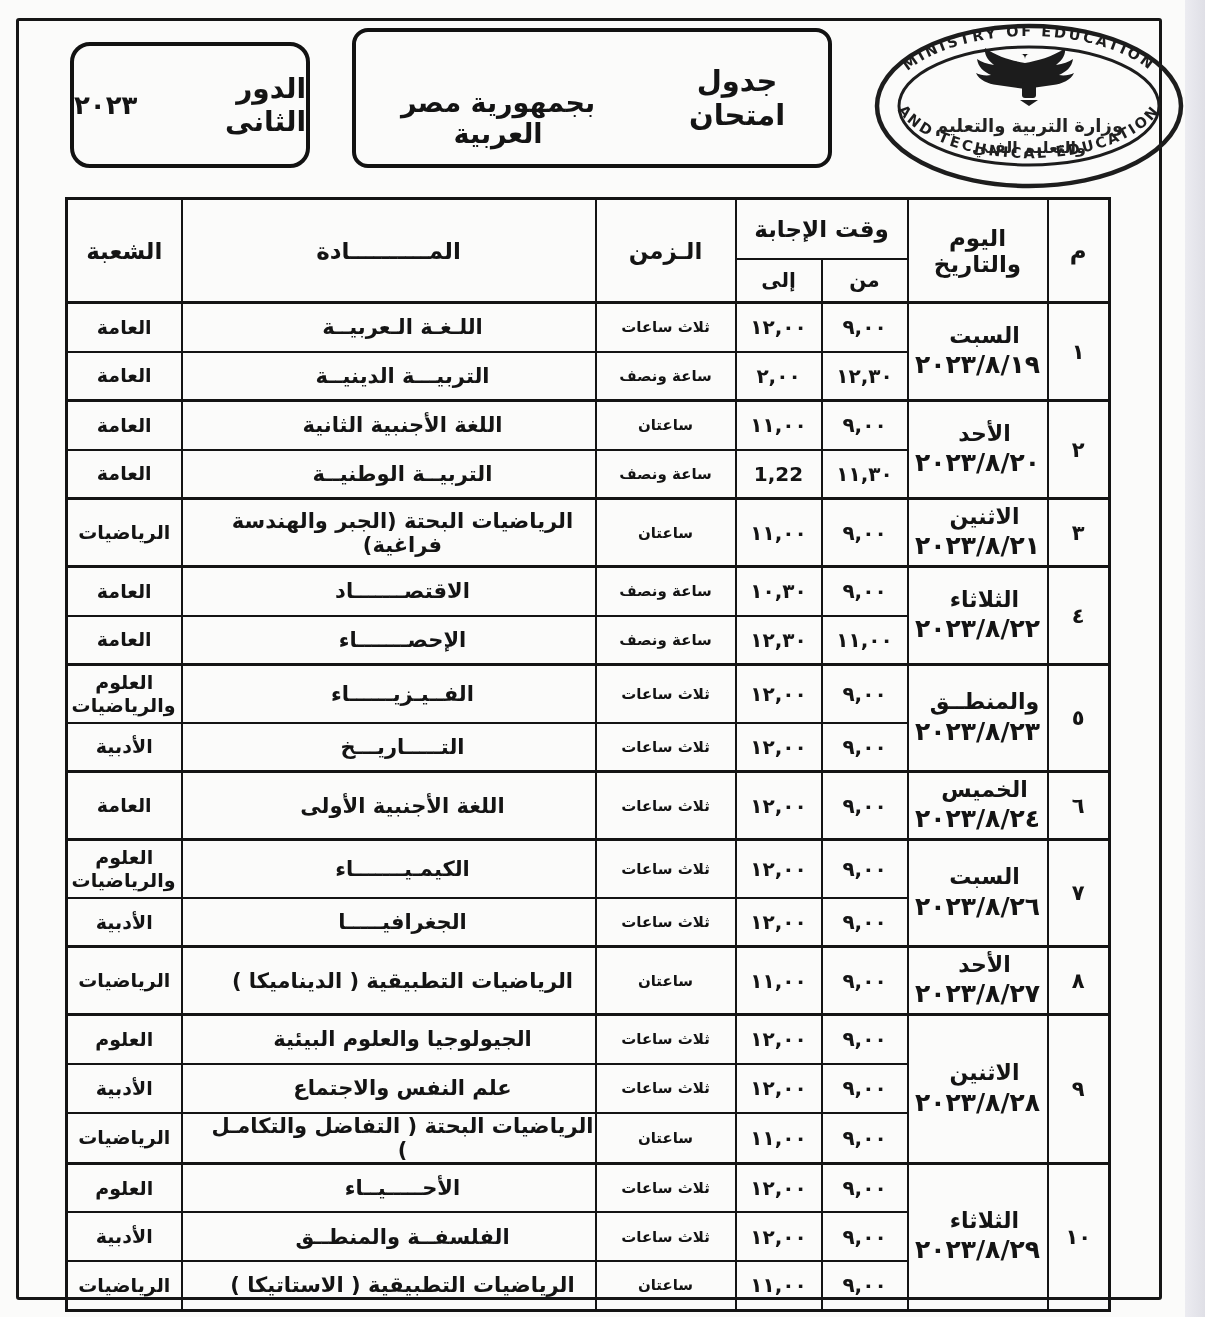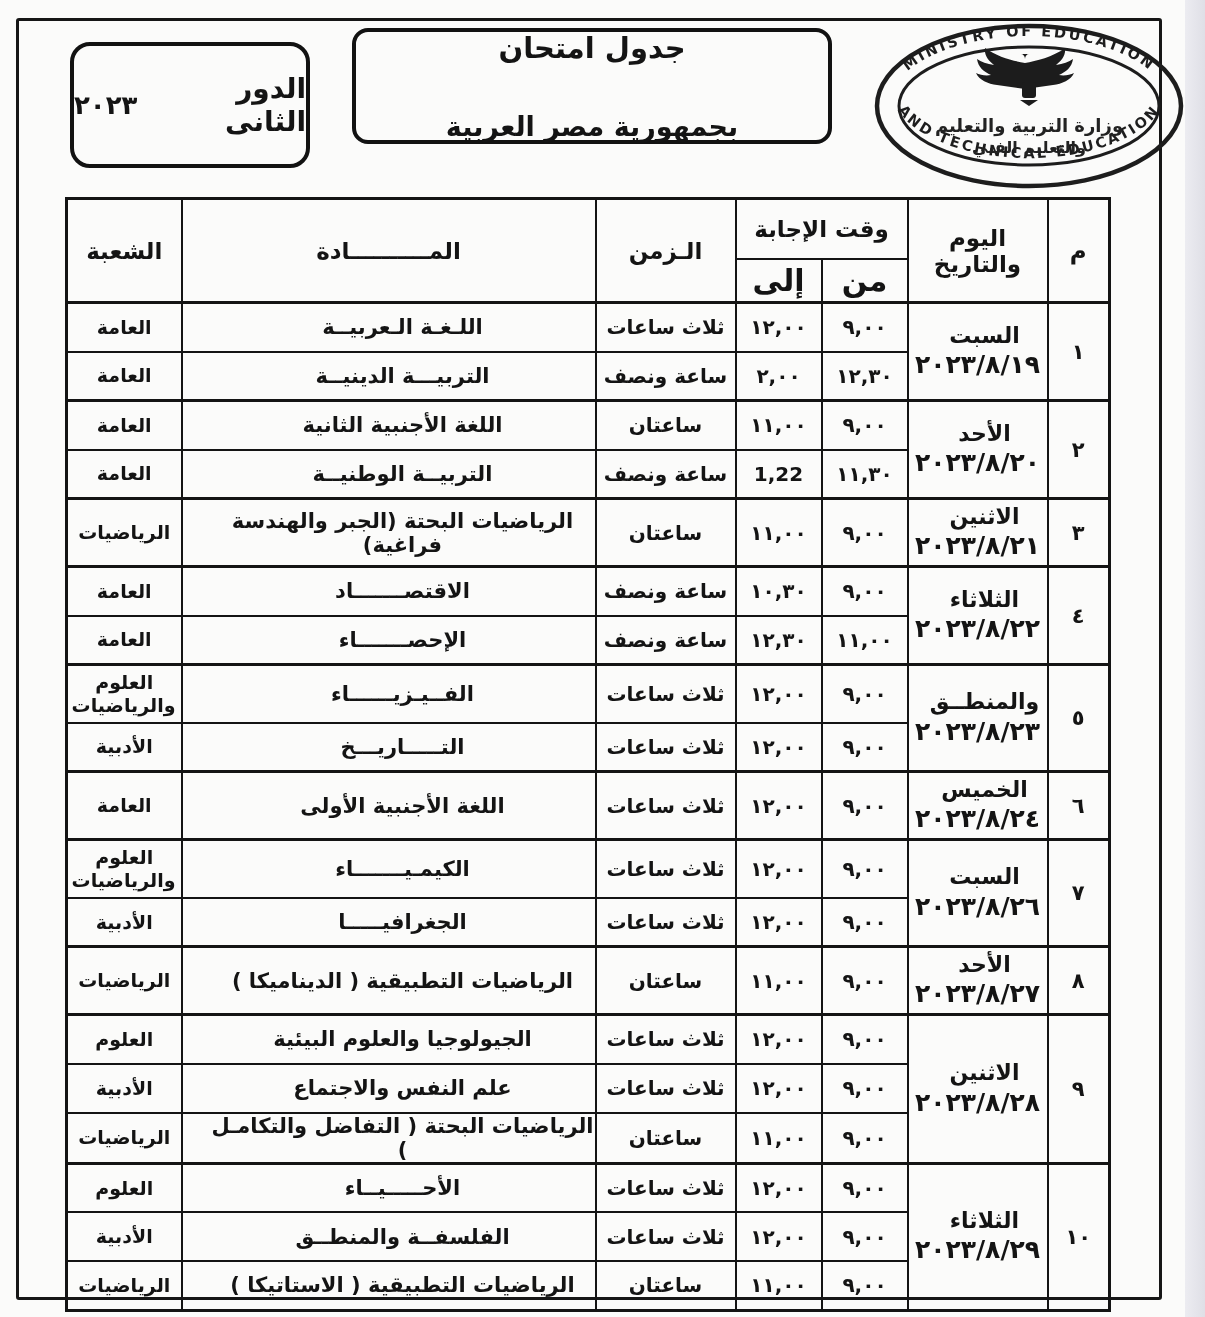--- a/index.html
+++ b/index.html
@@ -23,23 +23,23 @@
   
   .session-box{
     position:absolute; left:70px; top:42px; width:240px; height:126px;
     border:4px solid #121212; border-radius:20px;
     display:flex; flex-direction:row; align-items:center; justify-content:center;
     gap:14px; font-weight:bold;
   }
   .session-box .l1{ font-size:28px; }
   .session-box .l2{ font-size:26px; letter-spacing:4px; }
   .title-box{
-    position:absolute; left:352px; top:28px; width:480px; height:116px;
+    position:absolute; left:352px; top:28px; width:480px; height:140px;
     border:4px solid #121212; border-radius:16px;
-    display:flex; flex-direction:column; align-items:center; justify-content:center;
+    display:flex; flex-direction:row; align-items:center; justify-content:center;
     gap:6px; font-weight:bold; text-align:center;
   }
   .title-box .t1{ font-size:29px; }
   .title-box .t2{ font-size:27px; }
   .title-box .t3{ font-size:27px;margin-top:40px; }
   .logo{ position:absolute; left:870px; top:20px; width:320px; height:172px; }
   
   table.exam{
     position:absolute; left:65px; top:197px; width:1043px;
     border-collapse:collapse; table-layout:fixed;
@@ -47,29 +47,29 @@
   }
   table.exam, table.exam th, table.exam td{ border:2px solid #141414; }
   table.exam{ border-width:3px; }
   th{ font-weight:bold; }
   td{ font-weight:bold; text-align:center; vertical-align:middle; }
   col.c-num{ width:62px; } col.c-day{ width:140px; }
   col.c-from{ width:86px; } col.c-to{ width:86px; }
   col.c-dur{ width:140px; } col.c-sub{ width:414px; } col.c-br{ width:115px; }
   thead tr.h1{ height:60px; } thead tr.h2{ height:44px; }
   thead th{ font-size:23px; }
-  thead th.small{ font-size:30px; }
+  thead th.small{ font-size:20px; }
   tbody tr{ height:49px; }
   tbody tr.tall{ height:68px; }
   tbody tr.group-start td{ border-top:3px solid #141414; }
   td.num-cell{ font-size:21px; }
   td.day-cell .day-name{ font-size:22px; line-height:1.2;padding-left:14px; }
   td.day-cell .day-date{ font-size:25px; line-height:1.25; }
   td.time-cell{ font-size:20px;margin-left:9px; }
-  td.dur-cell{ font-size:20px; }
+  td.dur-cell{ font-size:15px; }
   td.subject-cell{ font-size:21px;padding-left:28px; }
   td.branch-cell{ font-size:19px; line-height:1.2; padding:5px; }
 </style>
 </head>
 <body>
 
 <div class="scan-edge"></div>
 <div class="page-border"></div>
 
 <div class="session-box">

